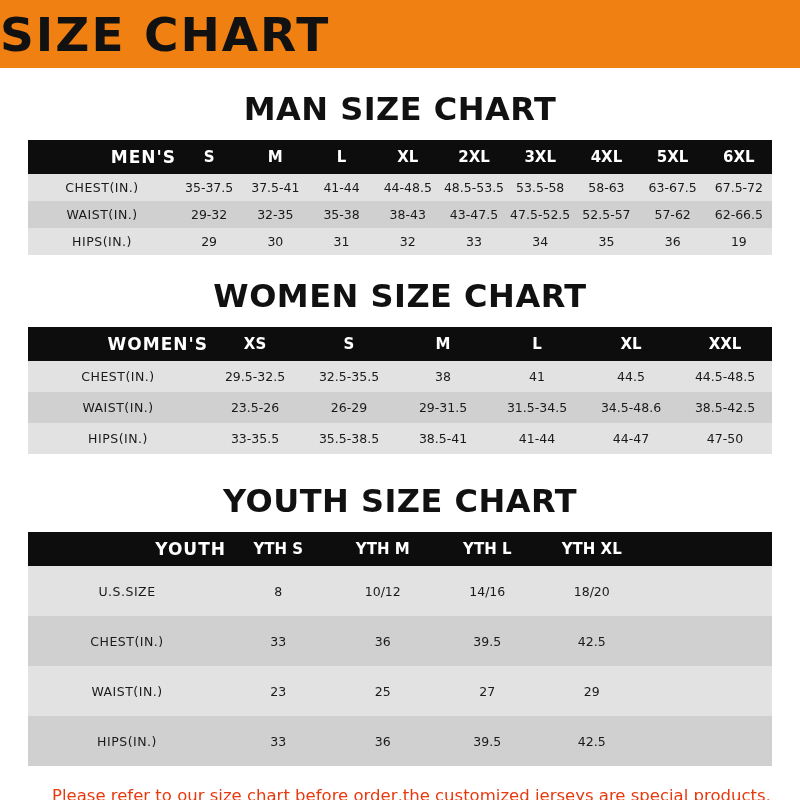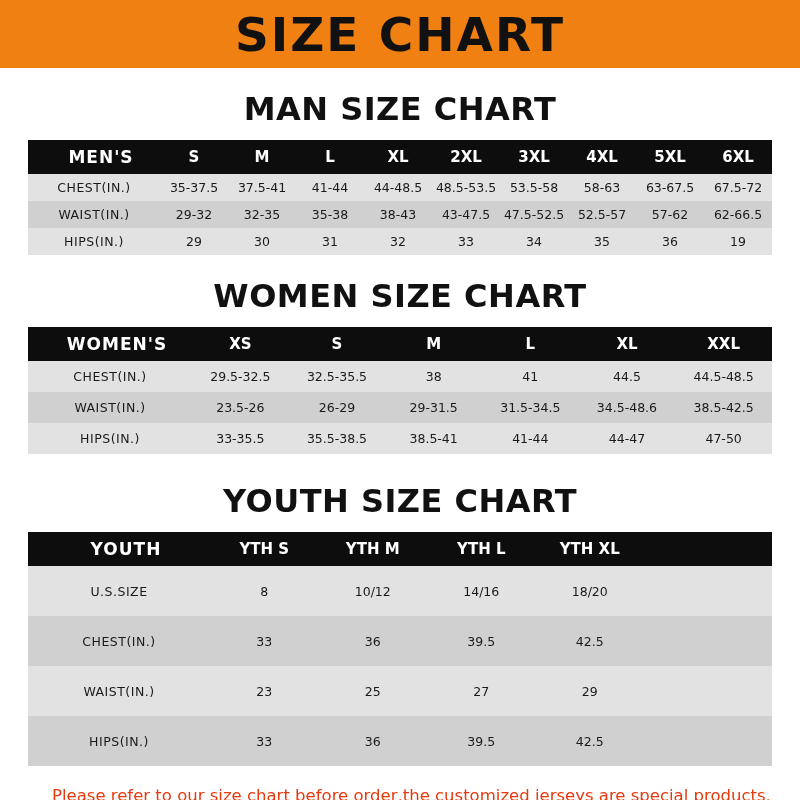--- a/index.html
+++ b/index.html
@@ -21,21 +21,20 @@
     box-sizing: border-box;
   }
 
   
   .banner {
     position: relative;
     height: 68px;
     background: #f08012;
     display: flex;
     align-items: center;
-    justify-content: center;
   }
   .banner-title {
     font-family: "DejaVu Sans", sans-serif;
     font-weight: bold;
     font-size: 47px;
     letter-spacing: 2px;
     color: #111111;
     line-height: 1;
     text-align: center;
   }
@@ -80,22 +79,22 @@
   }
   table.size-table thead th {
     color: #ffffff;
     font-weight: bold;
     font-size: 14px;
     height: 34px;
   }
   table.size-table thead th.first-col {
     font-size: 17px;
     letter-spacing: 1px;
-    text-align: center;
-    padding-left: 14px;
+    text-align: right;
+    padding-left: 30px;
   }
   table.size-table thead th.hdr-size {
     font-size: 15px;
   }
   
   table.size-table tbody tr.row-a { background: #e2e2e2; }
   table.size-table tbody tr.row-b { background: #d0d0d0; }
   table.size-table tbody td.first-col {
     font-size: 12.5px;
     letter-spacing: 0.5px;

